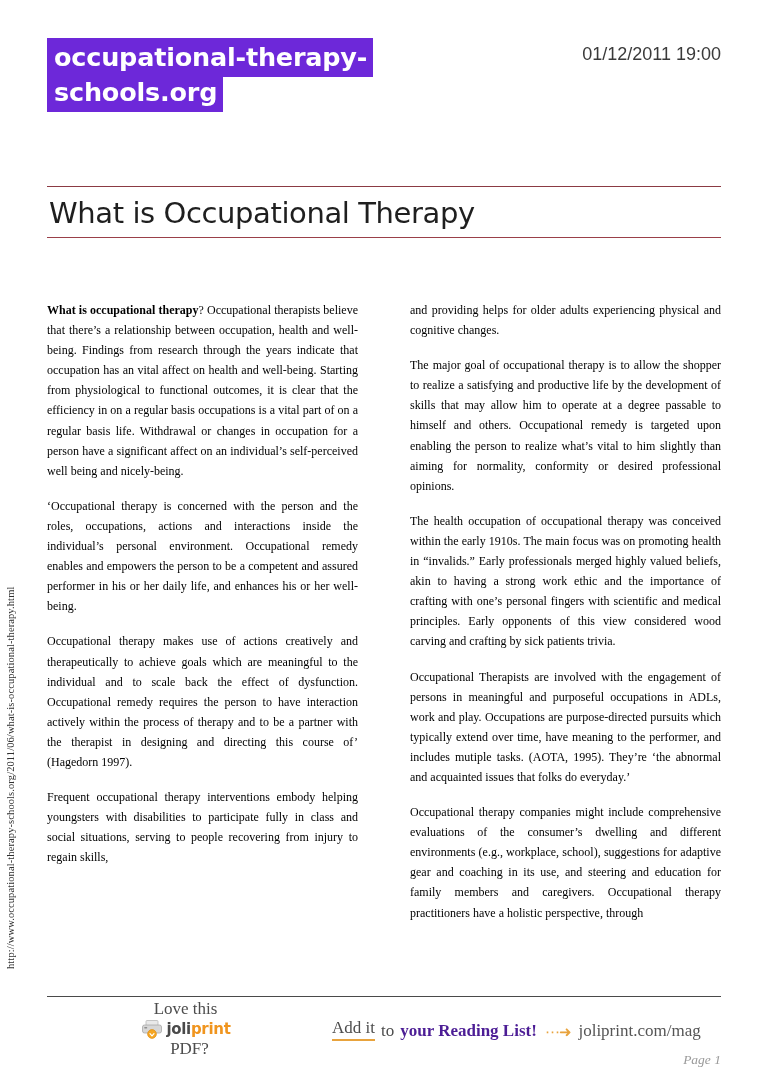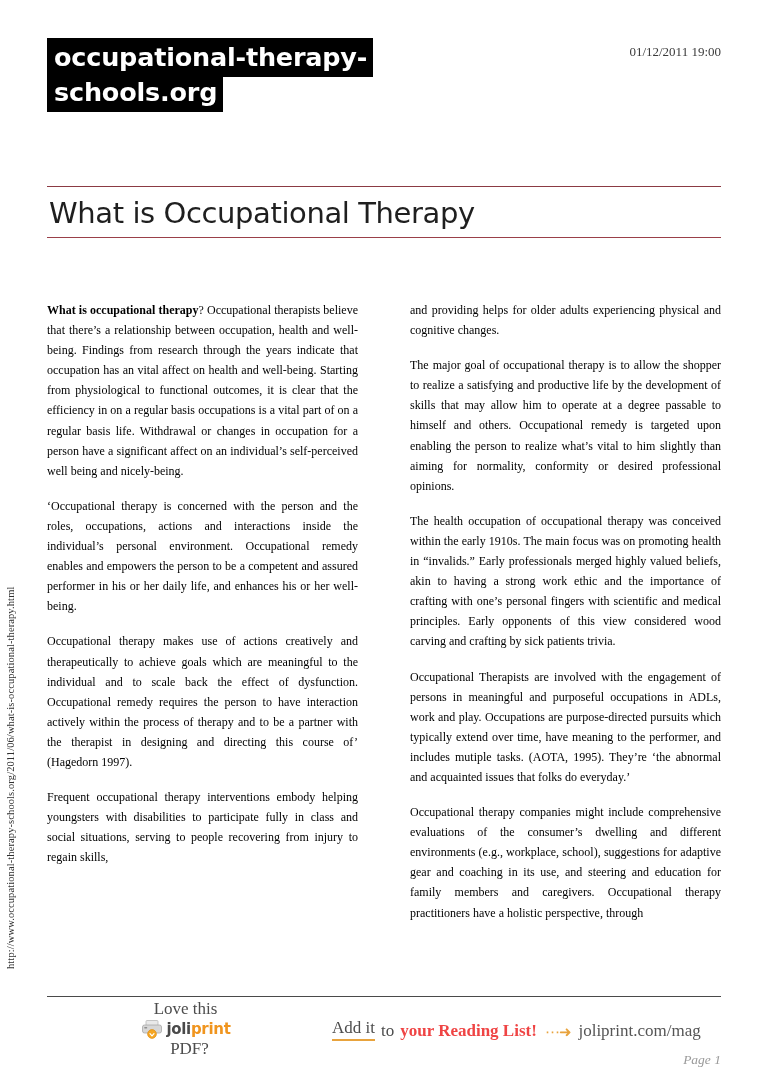--- a/index.html
+++ b/index.html
@@ -36,32 +36,32 @@
     top: 0;
     width: 450px;
     font-family: "DejaVu Sans", sans-serif;
     font-weight: bold;
     font-size: 25.5px;
     line-height: 35px;
     letter-spacing: -0.2px;
     color: #ffffff;
   }
   .site-title span.hl {
-    background: #000000;
+    background: #6d28d9;
     box-decoration-break: clone;
     -webkit-box-decoration-break: clone;
     padding: 4px 6px 5px 7px;
     margin-top: 31px;
   }
   .doc-date {
     position: absolute;
     right: 0;
     top: 4px;
-    font-family: Liberation Serif, serif;
-    font-size: 13px;
+    font-family: Liberation Sans, sans-serif;
+    font-size: 18px;
     color: #3a3a3a;
     white-space: nowrap;
   }
 
   
   .title-block {
     position: absolute;
     left: 47px;
     top: 186px;
     width: 674px;
@@ -193,21 +193,21 @@
   .joli-word .print { color: #f0951f; }
 
   .add-it {
     color: #4d4d4d;
     text-decoration: none;
     border-bottom: 2px solid #e8a33d;
     padding-bottom: 1px;
   }
   .reading-list {
     font-weight: bold;
-    color: #ef4444;
+    color: #4c1d95;
   }
   .arrow-icon {
     color: #e8a33d;
     font-size: 15px;
     letter-spacing: -1px;
     margin: 0 2px;
   }
   .joli-url { color: #555; }
 
   .page-number {

